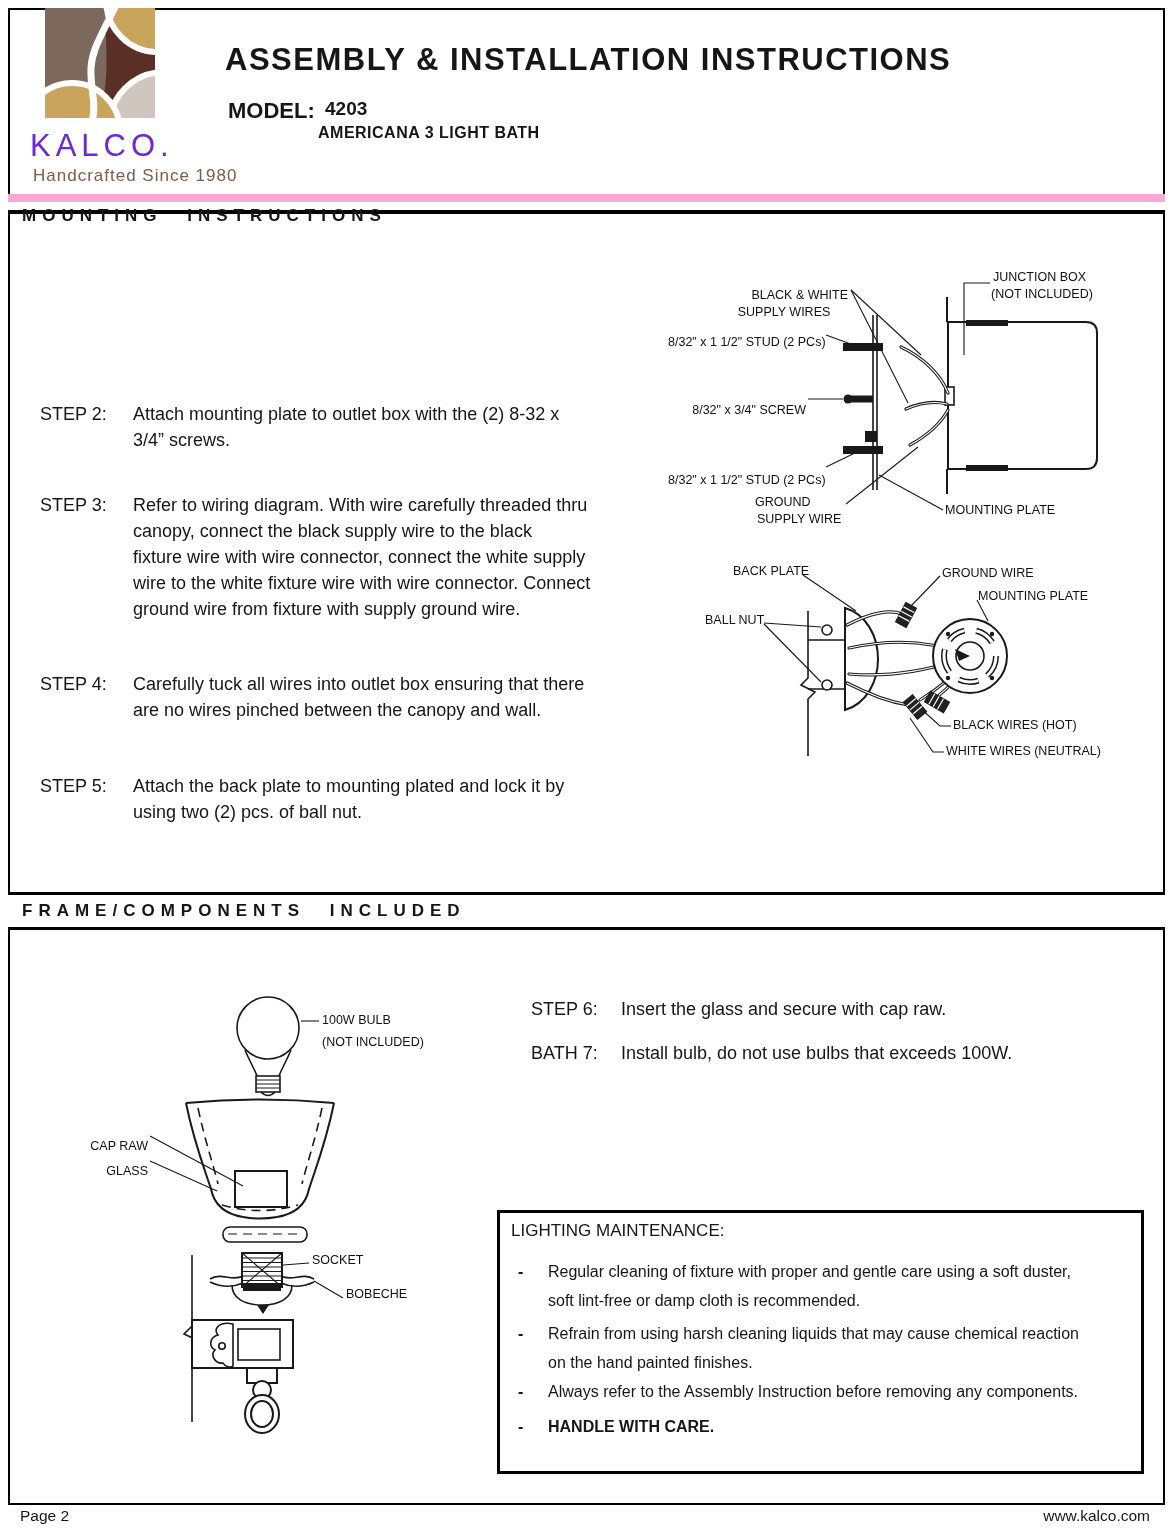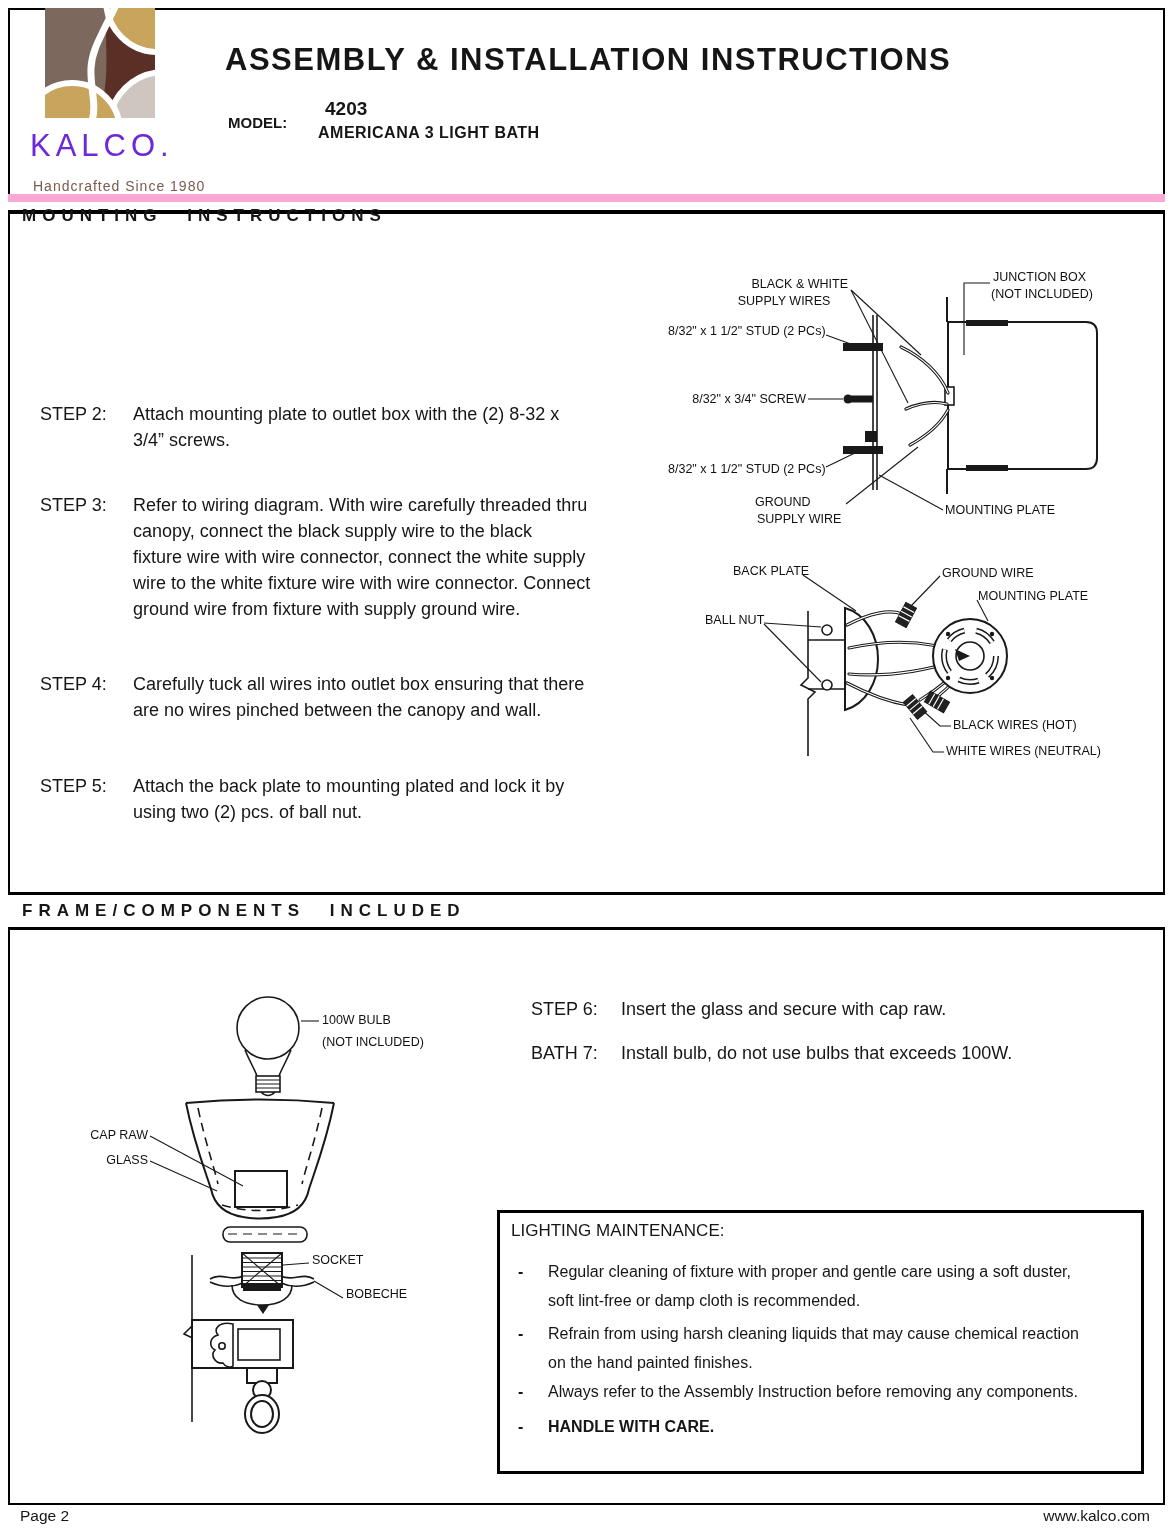--- a/index.html
+++ b/index.html
@@ -3,23 +3,23 @@
 <meta charset="utf-8">
 <style>
   html,body{margin:0;padding:0;background:#fff;}
   .page{position:relative;width:1173px;height:1529px;background:#fff;overflow:hidden;
         font-family:"Liberation Sans",sans-serif;color:#161616;}
   .outer-border{position:absolute;left:8px;top:8px;width:1157px;height:1497px;
         border:2px solid #000;box-sizing:border-box;pointer-events:none;}
   
   .logo{position:absolute;left:45px;top:8px;width:110px;height:110px;}
   .brand{position:absolute;left:30px;top:128px;font-size:31px;letter-spacing:5px;color:#6d28d9;}
-  .tagline{position:absolute;left:33px;top:166px;font-size:14px;letter-spacing:1px;color:#7B5B4B;margin-top:12px;}
+  .tagline{position:absolute;left:33px;top:166px;font-size:17px;letter-spacing:1px;color:#7B5B4B;}
   .title{position:absolute;left:225px;top:42px;font-size:31px;font-weight:bold;letter-spacing:1.5px;white-space:nowrap;}
-  .model-label{position:absolute;left:228px;top:98px;font-size:15px;font-weight:bold;margin-top:16px;}
+  .model-label{position:absolute;left:228px;top:98px;font-size:22px;font-weight:bold;}
   .model-number{position:absolute;left:325px;top:98px;font-size:19px;font-weight:bold;}
   .model-name{position:absolute;left:318px;top:124px;font-size:16px;font-weight:bold;letter-spacing:0.5px;}
   
   .bar{position:absolute;left:8px;width:1157px;box-sizing:border-box;background:#fff;
        font-weight:bold;font-size:17px;letter-spacing:6px;word-spacing:14px;padding-left:14px;}
   .bar1{top:194px;height:20px;border-top:8px solid #f9a8d4;border-bottom:4px solid #000;line-height:28px;}
   .bar2{top:892px;height:38px;border-top:3px solid #000;border-bottom:3px solid #000;line-height:31px;}
   
   .step-row{position:absolute;left:40px;width:630px;font-size:18px;line-height:26px;}
   .step-row .lbl{display:inline-block;vertical-align:top;width:93px;}
@@ -30,21 +30,21 @@
   .step-row2 .txt{display:inline-block;vertical-align:top;width:465px;white-space:pre-line;}
   .s6{top:996px}.s7{top:1040px}
   
   .diag{position:absolute;}
   .d1{left:660px;top:263px;width:500px;height:276px;}
   .d2{left:690px;top:555px;width:420px;height:215px;}
   .d3{left:60px;top:975px;width:420px;height:270px;}
   .d4{left:120px;top:1225px;width:360px;height:215px;}
   .diag svg{position:absolute;left:0;top:0;}
   .dlabel{position:absolute;font-size:12.5px;line-height:15px;white-space:nowrap;color:#111;}
-  .r{text-align:right;}
+  .r{text-align:right;margin-top:11px;}
   svg .ln{stroke:#191919;fill:none;stroke-width:1.6;}
   svg .thin{stroke:#191919;fill:none;stroke-width:1.1;}
   svg .th{stroke:#191919;fill:none;stroke-width:2;}
   svg .whf{fill:#fff;}
   svg .blk{fill:#191919;stroke:none;}
   svg .wire{stroke:#191919;fill:none;stroke-width:3.2;stroke-linecap:round;}
   svg .wirecore{stroke:#fff;fill:none;stroke-width:1.1;stroke-linecap:round;}
   svg .dash{stroke-dasharray:9 6;}
   svg .slots{stroke:#191919;fill:none;stroke-width:6;stroke-dasharray:22 10 20 12 24 10 18 12 20 15;}
   svg .slotsw{stroke:#fff;fill:none;stroke-width:3;stroke-dasharray:22 10 20 12 24 10 18 12 20 15;}

